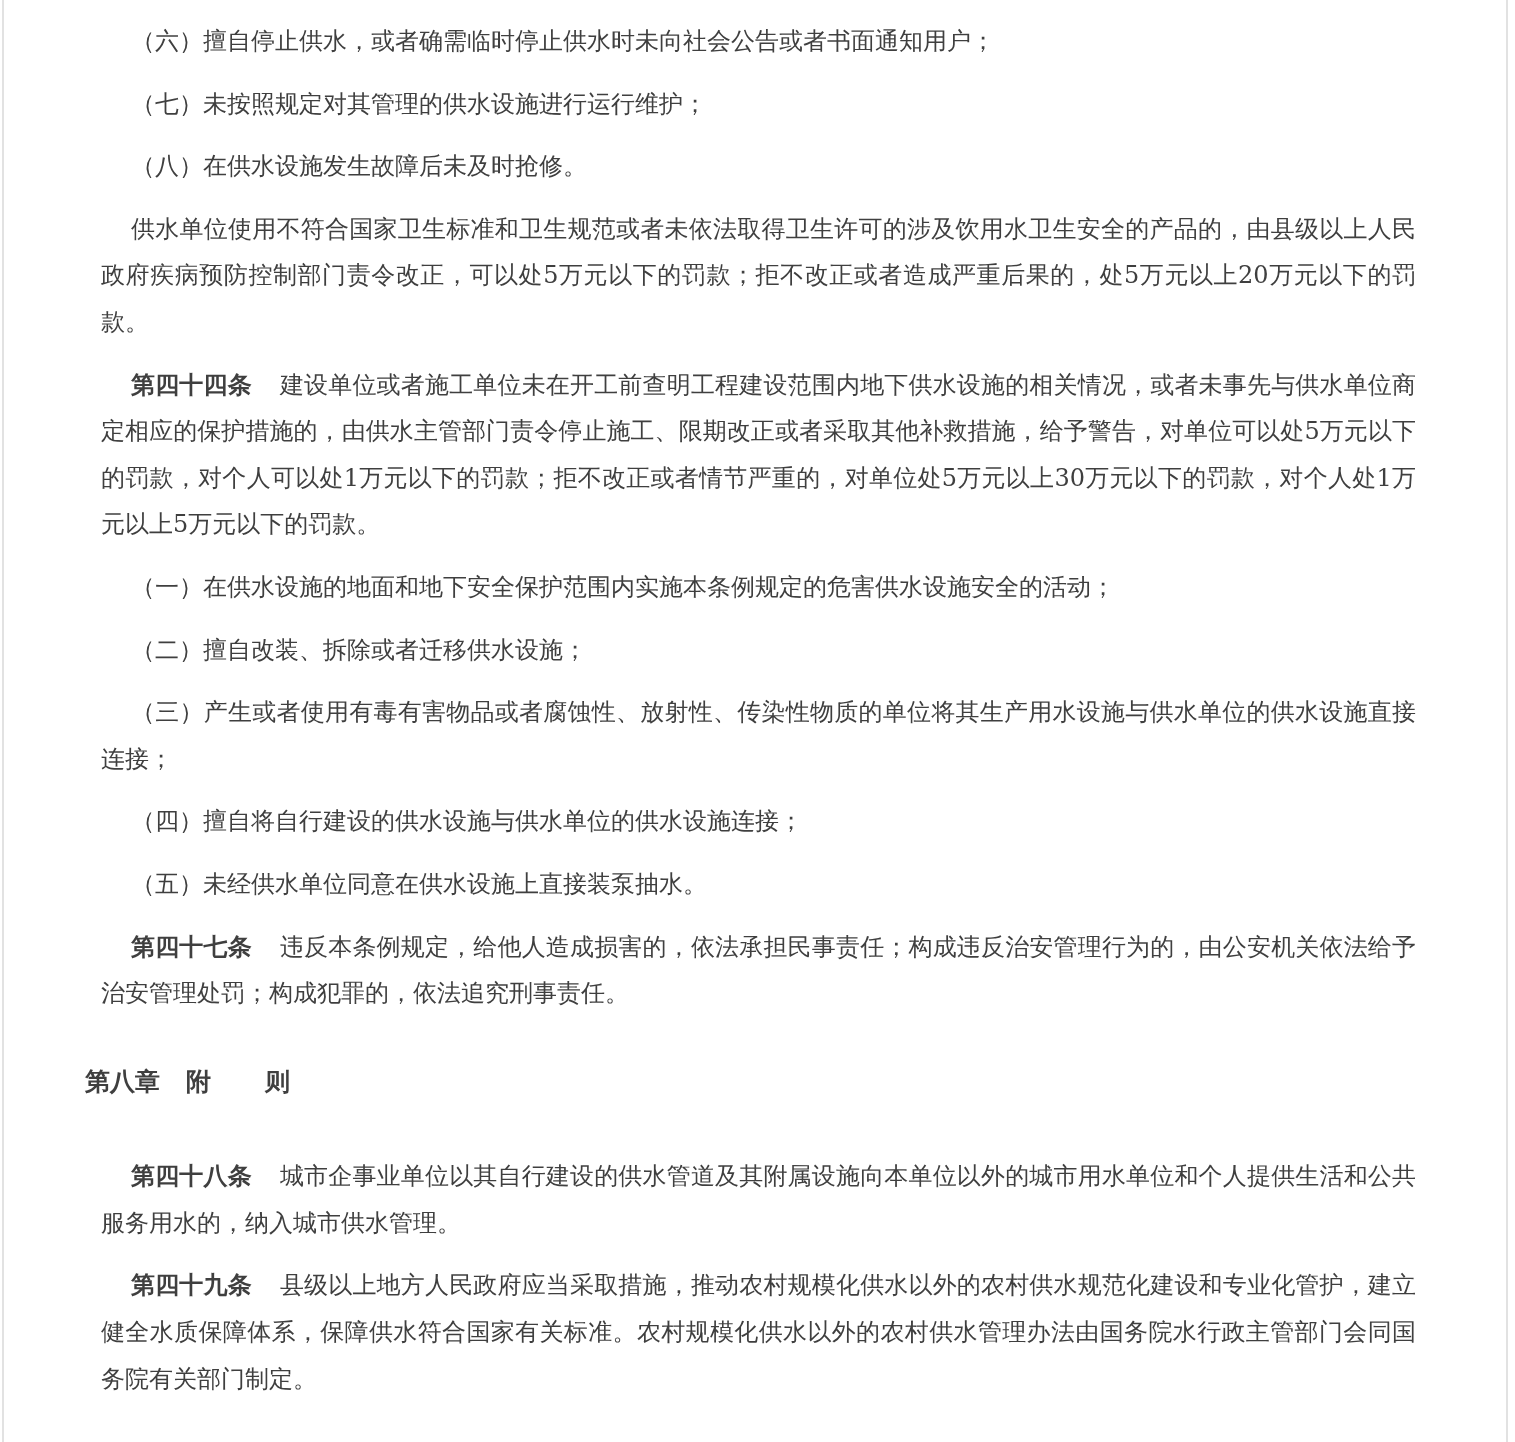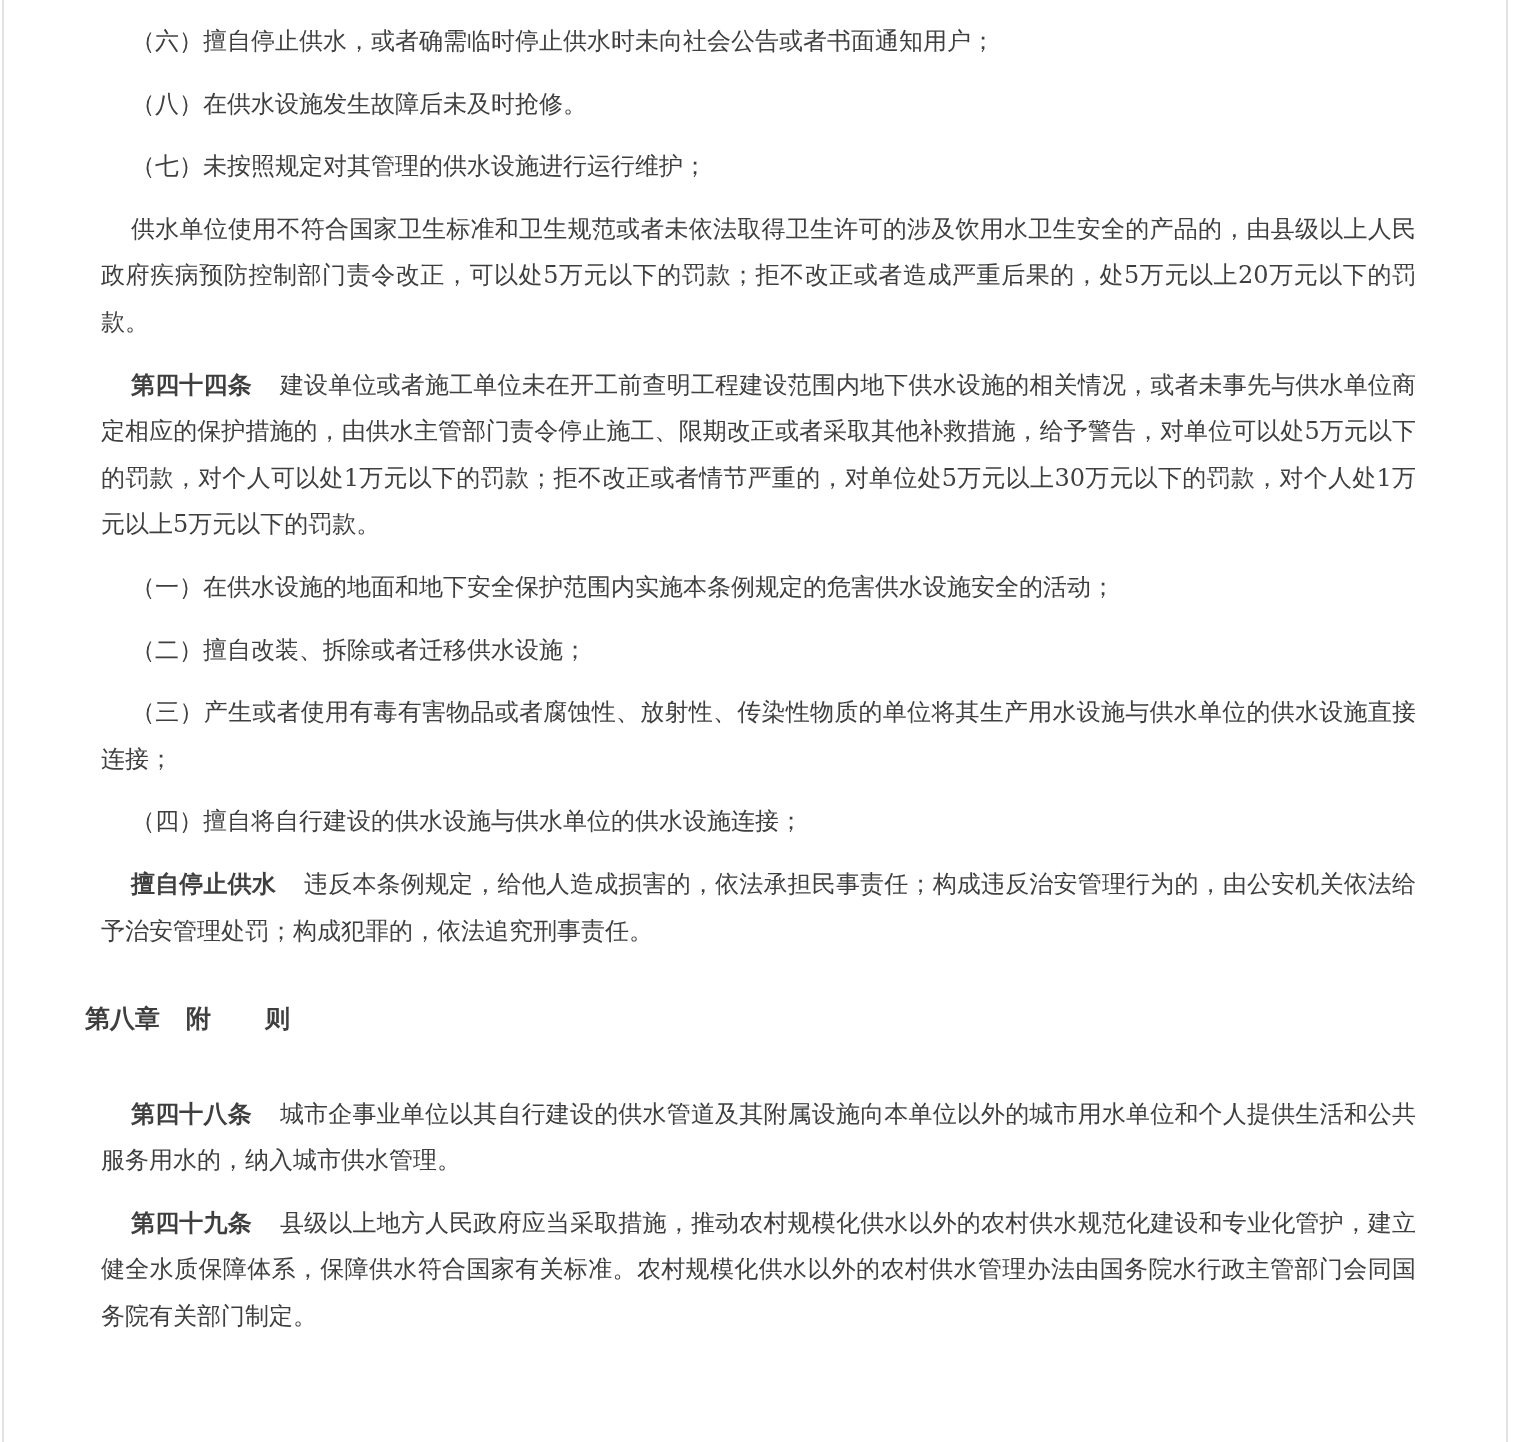--- a/index.html
+++ b/index.html
@@ -58,26 +58,27 @@
 </style>
 </head>
 <body>
 
 <div class="edge-line edge-left"></div>
 <div class="edge-line edge-right"></div>
 
 <div class="doc">
   <div id="doc-content">
       <p class="para"><span>（六）擅自停止供水，或者确需临时停止供水时未向社会公告或者书面通知用户；</span></p>
+      <p class="para"><span>（七）未按照规定对其管理的供水设施进行运行维护；</span></p>
       <p class="para"><span>（八）在供水设施发生故障后未及时抢修。</span></p>
-      <p class="para"><span>（七）未按照规定对其管理的供水设施进行运行维护；</span></p>
       <p class="para"><span>供水单位使用不符合国家卫生标准和卫生规范或者未依法取得卫生许可的涉及饮用水卫生安全的产品的，由县级以上人民政府疾病预防控制部门责令改正，可以处5万元以下的罚款；拒不改正或者造成严重后果的，处5万元以上20万元以下的罚款。</span></p>
       <p class="para"><span class="article-label">第四十四条</span><span>建设单位或者施工单位未在开工前查明工程建设范围内地下供水设施的相关情况，或者未事先与供水单位商定相应的保护措施的，由供水主管部门责令停止施工、限期改正或者采取其他补救措施，给予警告，对单位可以处5万元以下的罚款，对个人可以处1万元以下的罚款；拒不改正或者情节严重的，对单位处5万元以上30万元以下的罚款，对个人处1万元以上5万元以下的罚款。</span></p>
       <p class="para"><span>（一）在供水设施的地面和地下安全保护范围内实施本条例规定的危害供水设施安全的活动；</span></p>
       <p class="para"><span>（二）擅自改装、拆除或者迁移供水设施；</span></p>
       <p class="para"><span>（三）产生或者使用有毒有害物品或者腐蚀性、放射性、传染性物质的单位将其生产用水设施与供水单位的供水设施直接连接；</span></p>
       <p class="para"><span>（四）擅自将自行建设的供水设施与供水单位的供水设施连接；</span></p>
-      <p class="para"><span class="article-label">擅自停止供水</span><span>违反本条例规定，给他人造成损害的，依法承担民事责任；构成违反治安管理行为的，由公安机关依法给予治安管理处罚；构成犯罪的，依法追究刑事责任。</span></p>
+      <p class="para"><span>（五）未经供水单位同意在供水设施上直接装泵抽水。</span></p>
+      <p class="para"><span class="article-label">第四十七条</span><span>违反本条例规定，给他人造成损害的，依法承担民事责任；构成违反治安管理行为的，由公安机关依法给予治安管理处罚；构成犯罪的，依法追究刑事责任。</span></p>
       <div class="chapter"><span>第八章</span><span class="chapter-title-first">附</span><span class="chapter-title-second">则</span></div>
       <p class="para"><span class="article-label">第四十八条</span><span>城市企事业单位以其自行建设的供水管道及其附属设施向本单位以外的城市用水单位和个人提供生活和公共服务用水的，纳入城市供水管理。</span></p>
       <p class="para"><span class="article-label">第四十九条</span><span>县级以上地方人民政府应当采取措施，推动农村规模化供水以外的农村供水规范化建设和专业化管护，建立健全水质保障体系，保障供水符合国家有关标准。农村规模化供水以外的农村供水管理办法由国务院水行政主管部门会同国务院有关部门制定。</span></p>
     </div>
 </div>
 
 </body></html>

